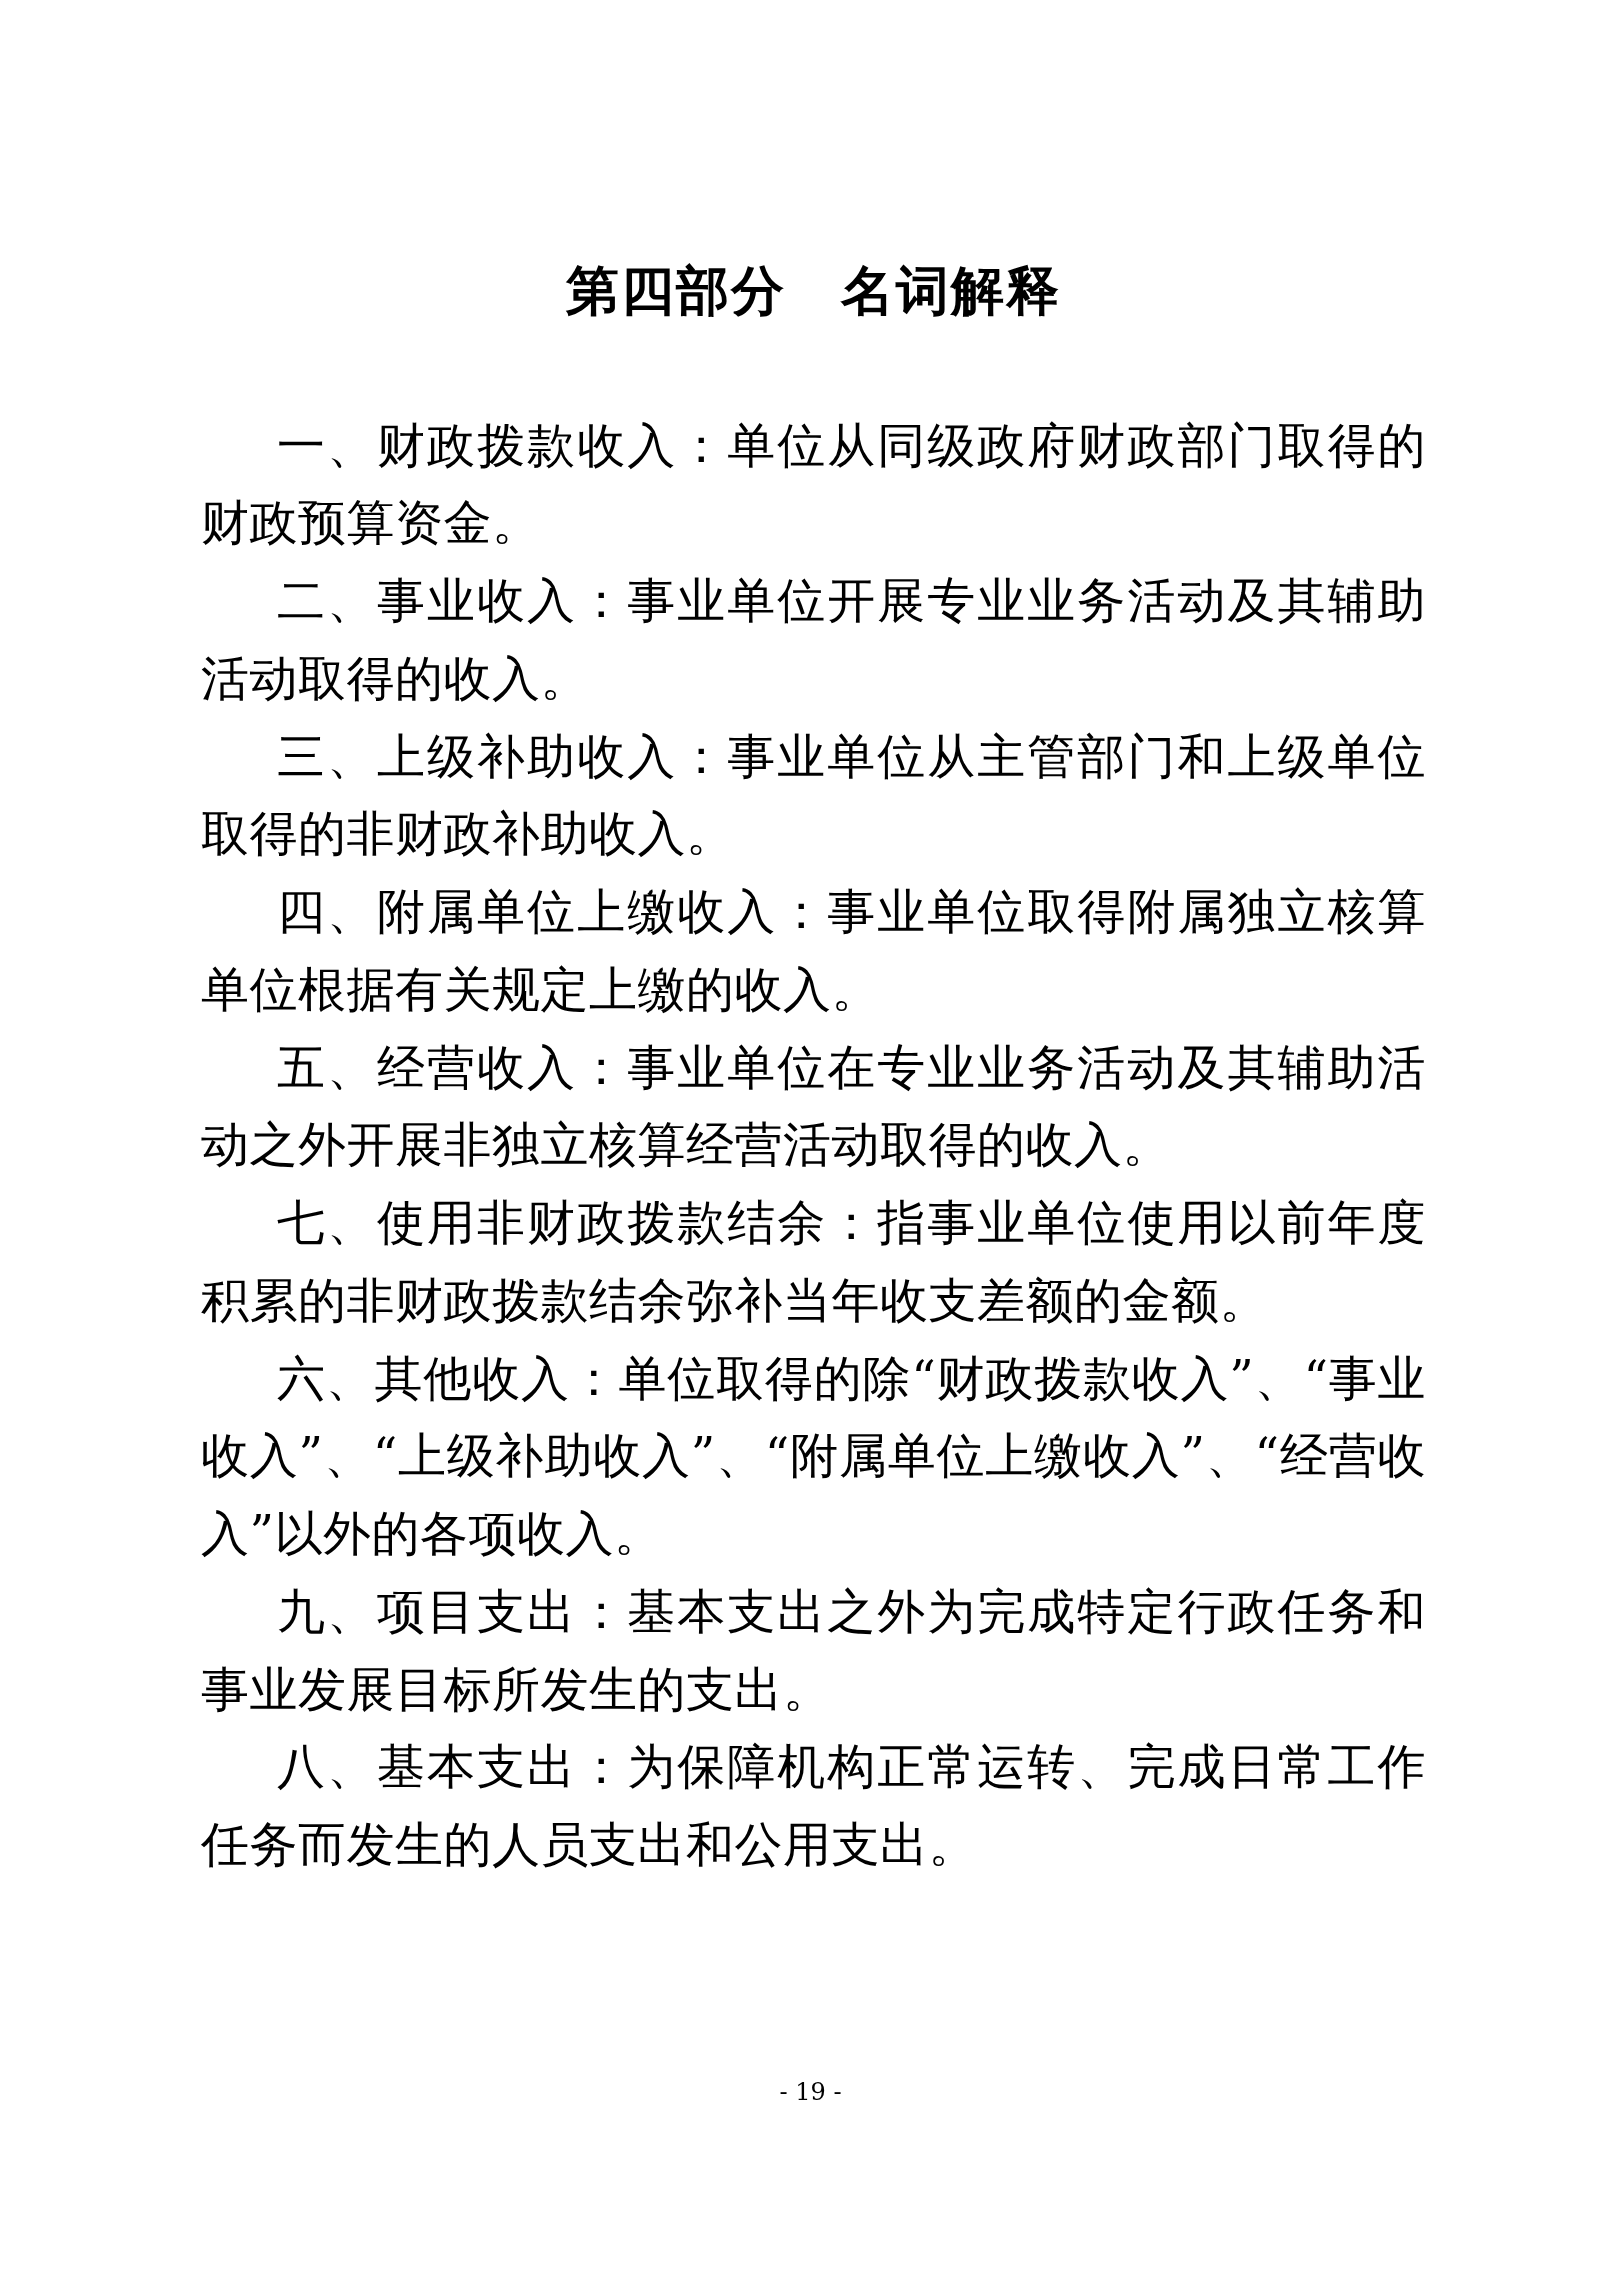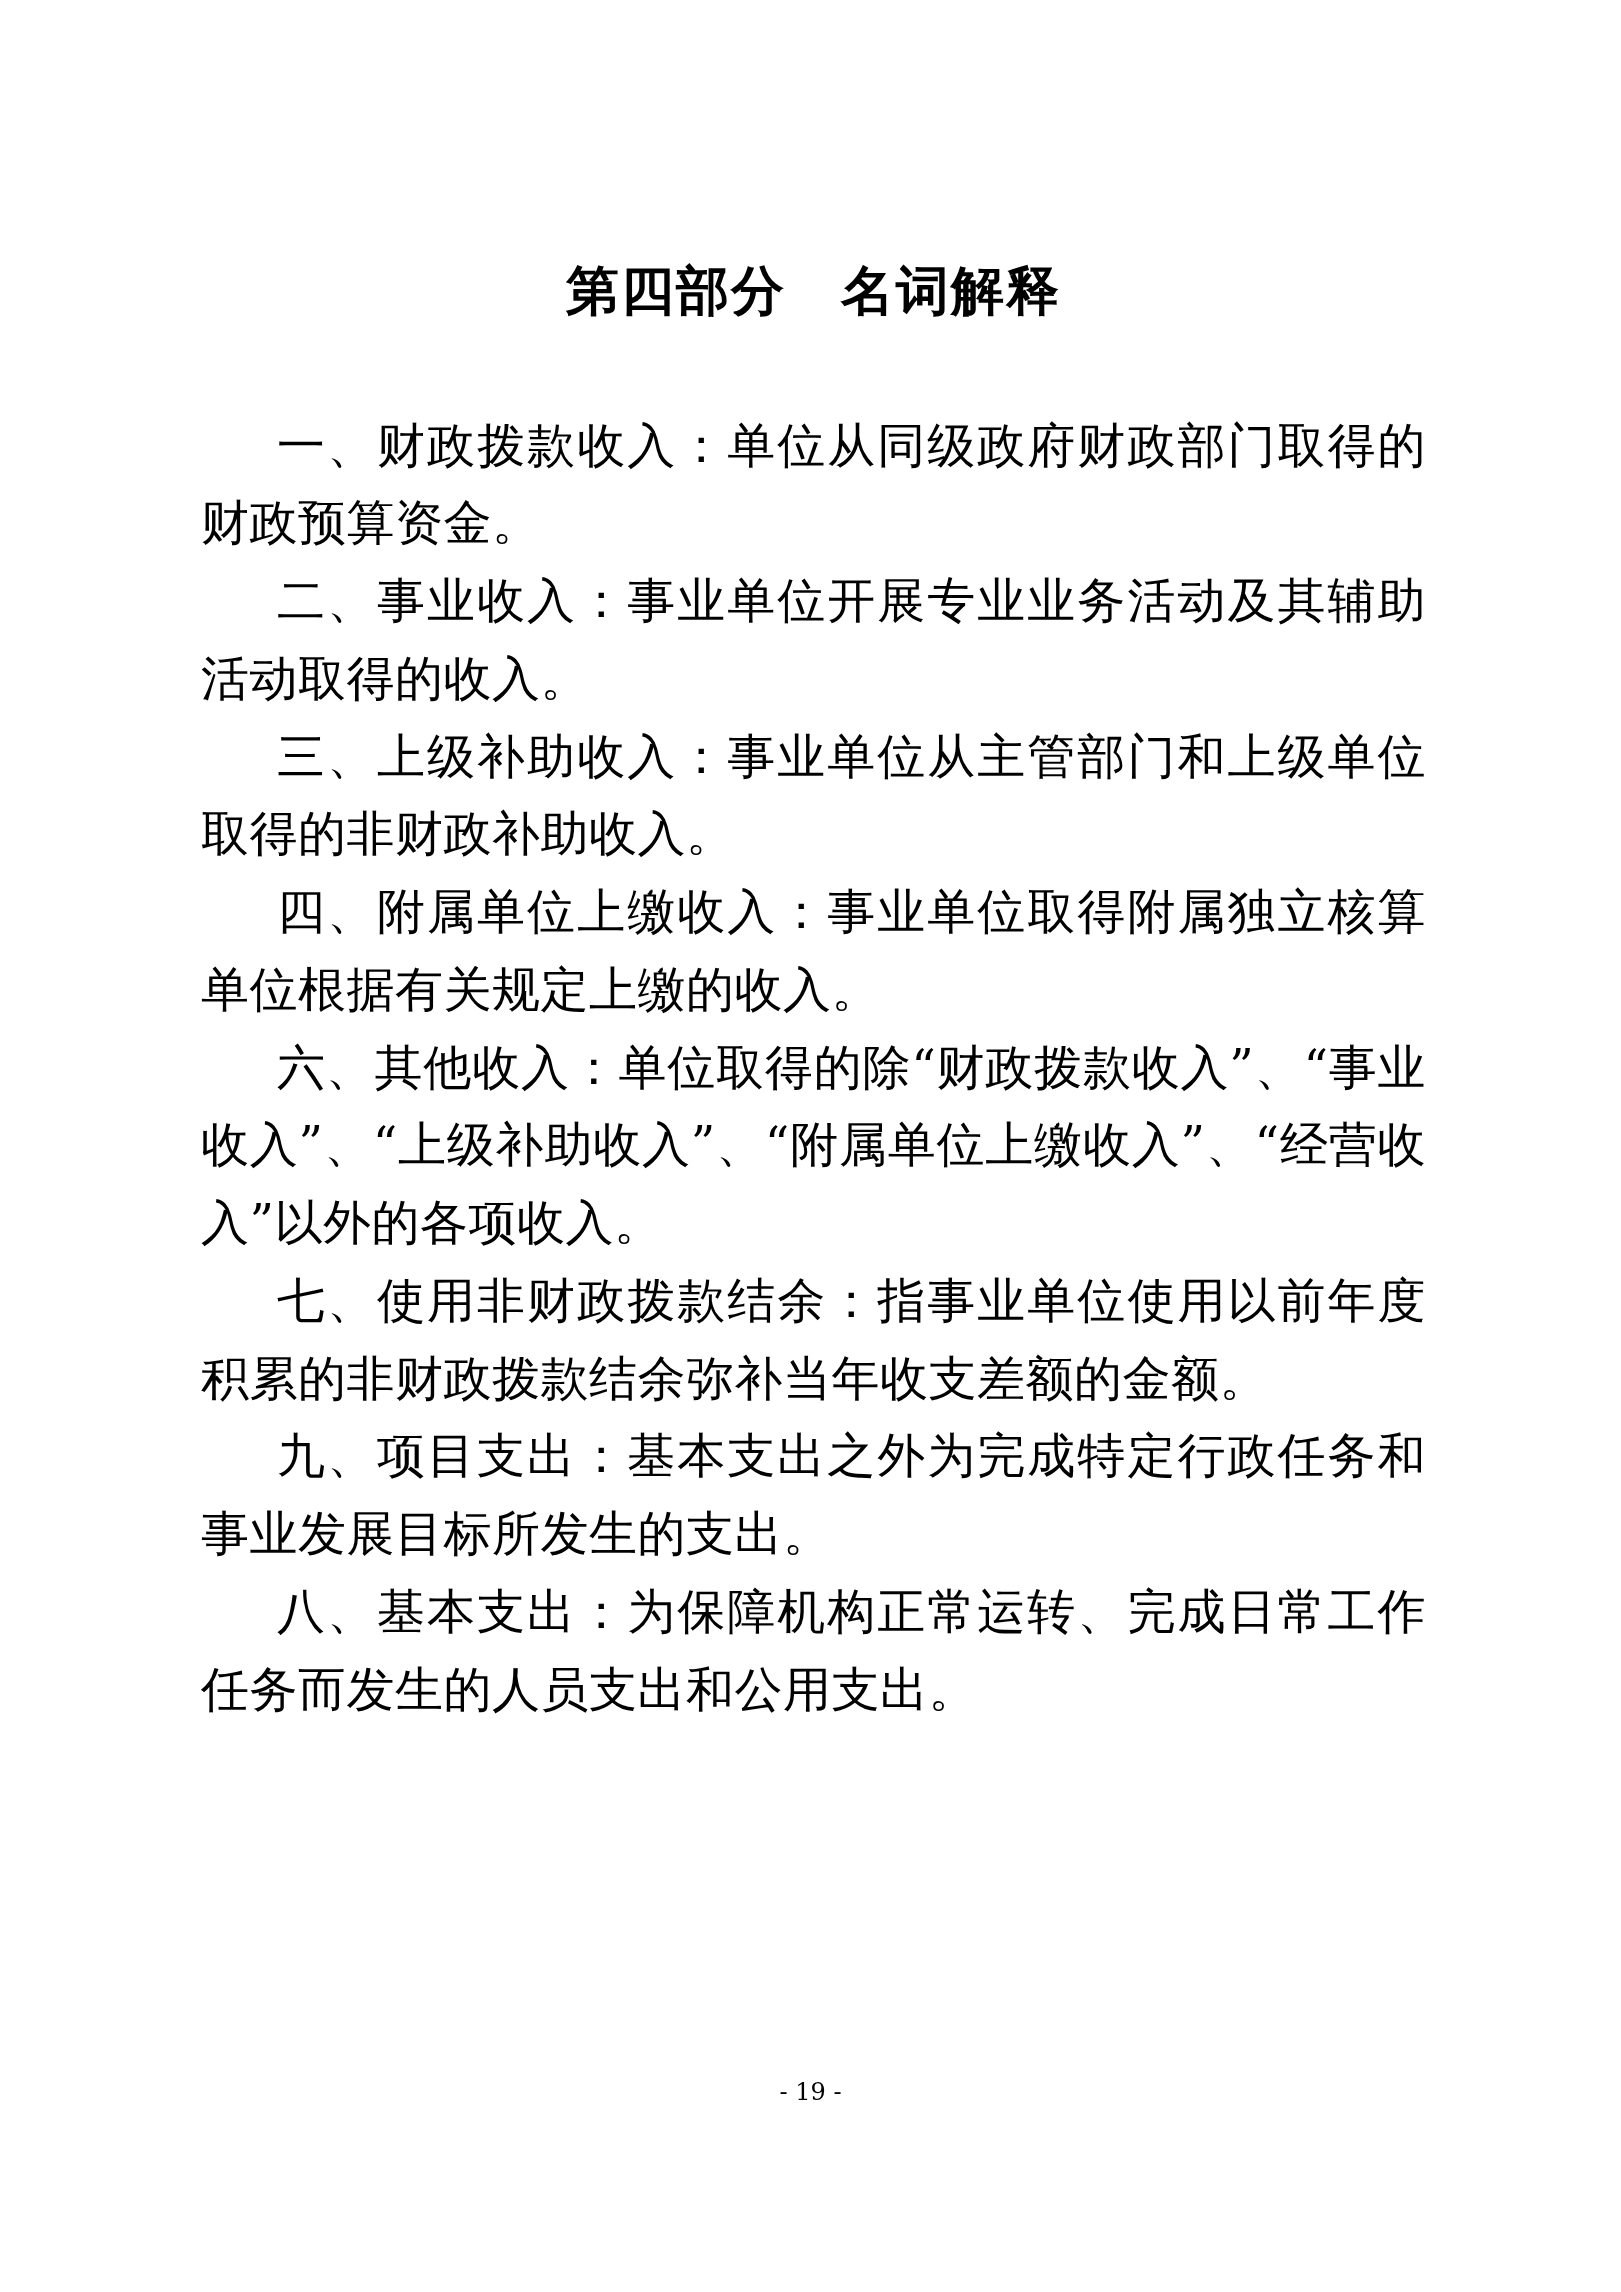--- a/index.html
+++ b/index.html
@@ -67,22 +67,23 @@
 <div class="page">
   <div class="content">
 
     <h1 class="doc-title">第四部分　名词解释</h1>
 
     <div class="body-block">
       <p class="para">一、财政拨款收入：单位从同级政府财政部门取得的财政预算资金。</p>
       <p class="para">二、事业收入：事业单位开展专业业务活动及其辅助活动取得的收入。</p>
       <p class="para">三、上级补助收入：事业单位从主管部门和上级单位取得的非财政补助收入。</p>
       <p class="para">四、附属单位上缴收入：事业单位取得附属独立核算单位根据有关规定上缴的收入。</p>
+      <p class="para">五、经营收入：事业单位在专业业务活动及其辅助活动之外开展非独立核算经营活动取得的收入。</p>
+      <p class="para">七、使用非财政拨款结余：指事业单位使用以前年度积累的非财政拨款结余弥补当年收支差额的金额。</p>
       <p class="para">六、其他收入：单位取得的除“财政拨款收入”、“事业收入”、“上级补助收入”、“附属单位上缴收入”、“经营收入”以外的各项收入。</p>
-      <p class="para">七、使用非财政拨款结余：指事业单位使用以前年度积累的非财政拨款结余弥补当年收支差额的金额。</p>
       <p class="para">九、项目支出：基本支出之外为完成特定行政任务和事业发展目标所发生的支出。</p>
       <p class="para">八、基本支出：为保障机构正常运转、完成日常工作任务而发生的人员支出和公用支出。</p>
     </div>
 
   </div>
 
   <div class="page-number">- 19 -</div>
 </div>
 
 

